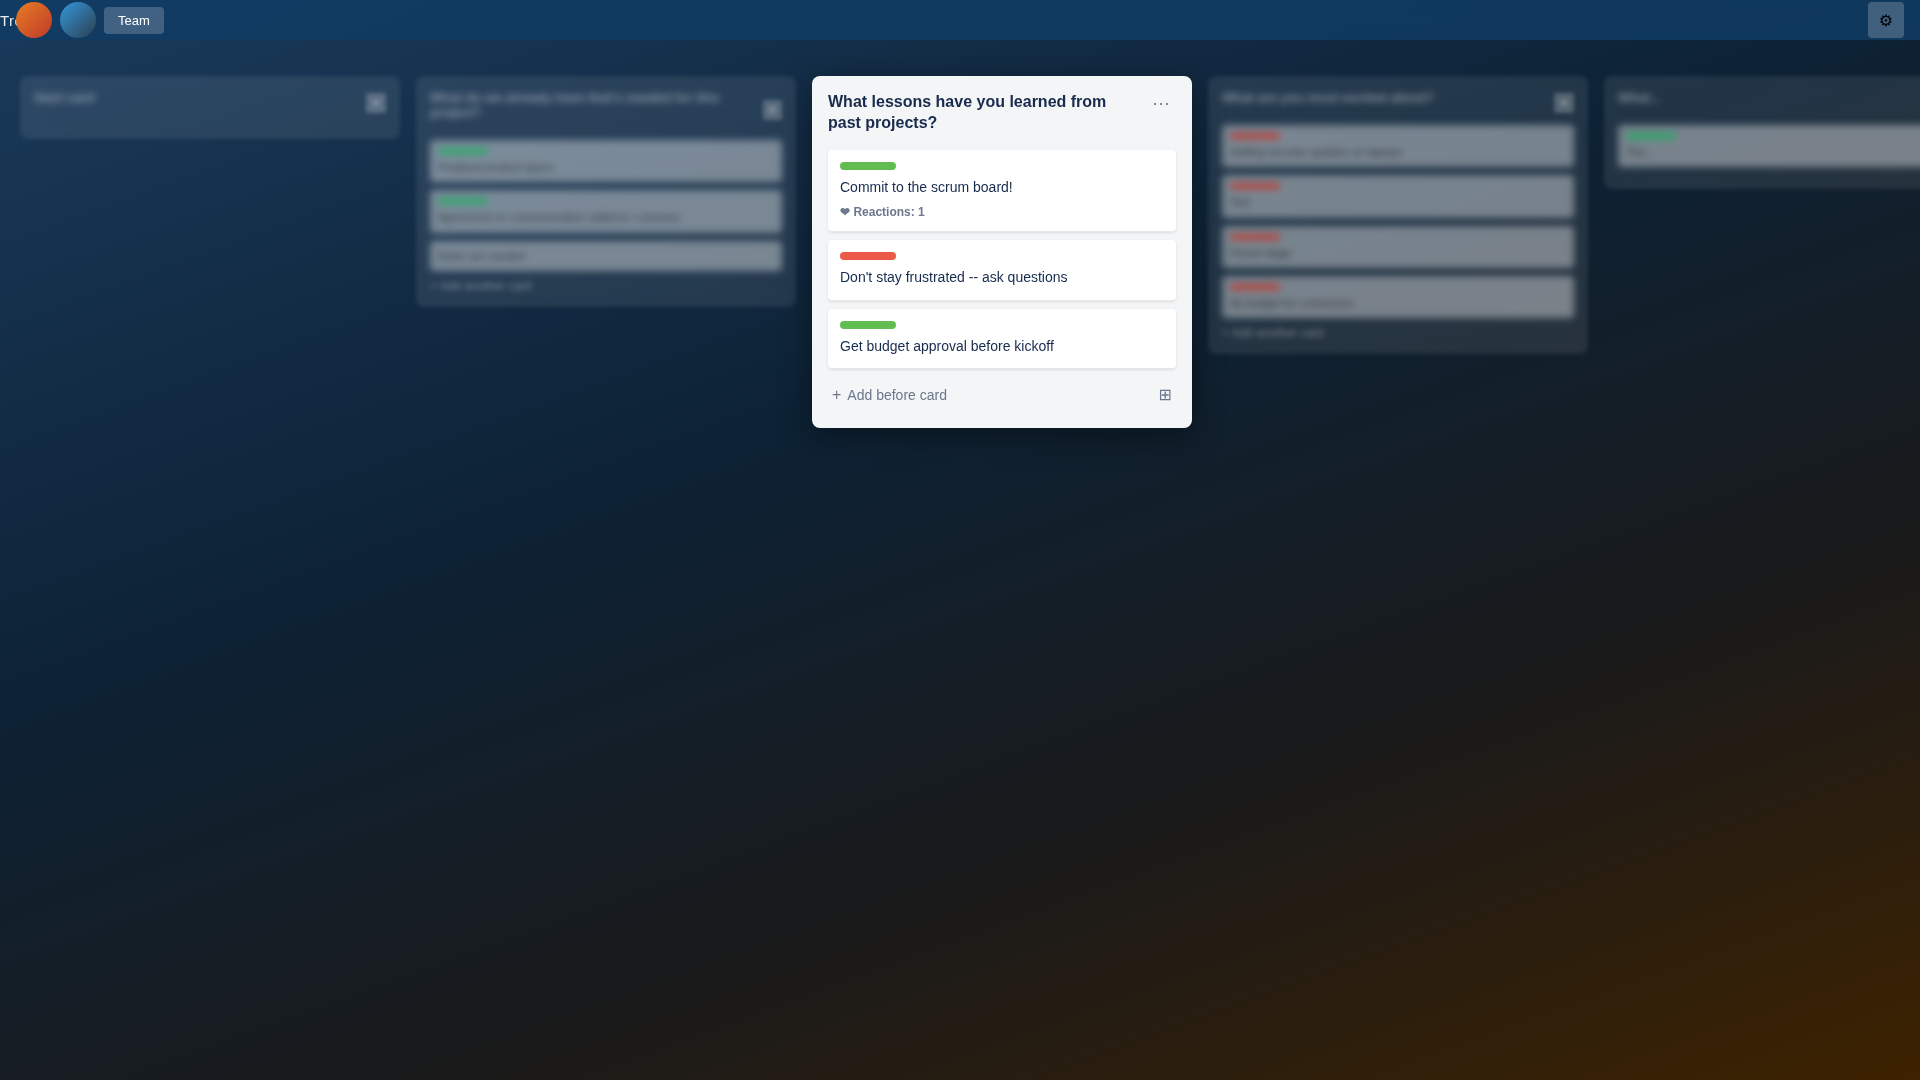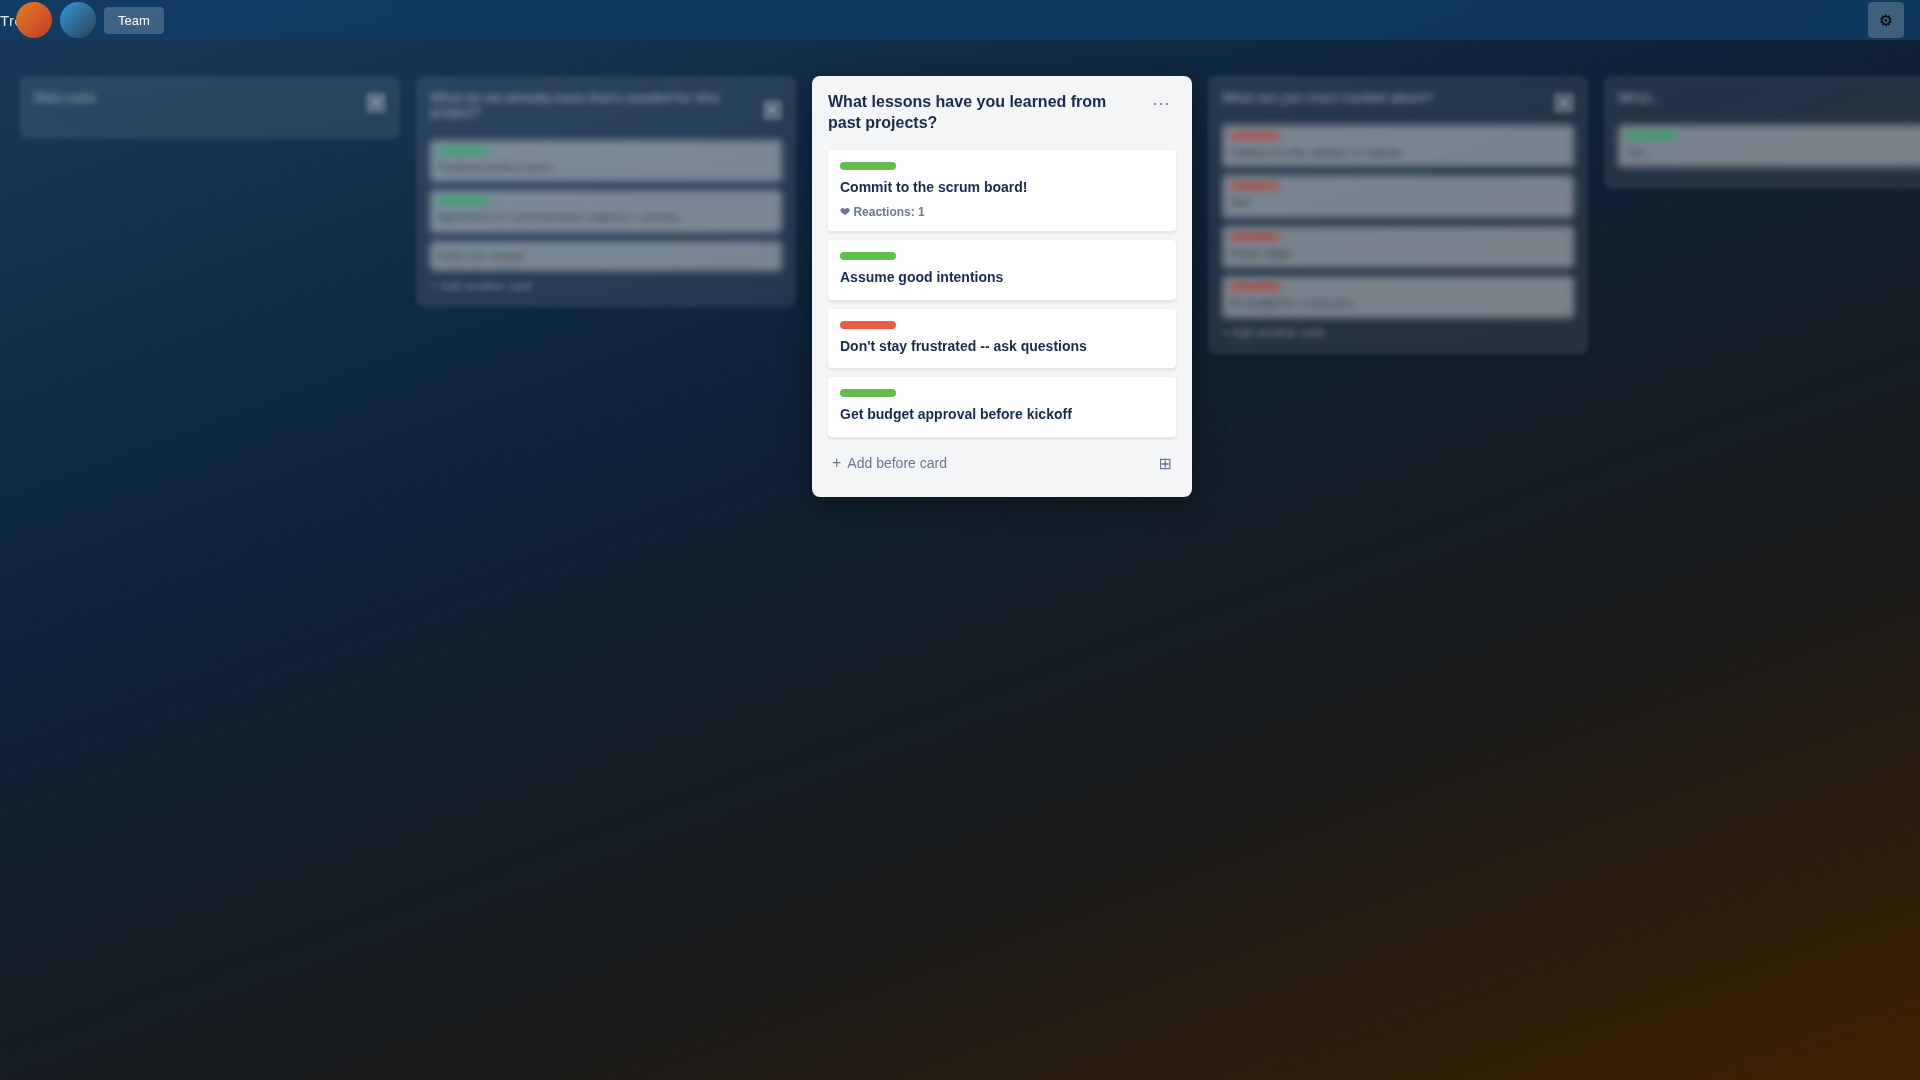--- a/index.html
+++ b/index.html
@@ -201,21 +201,21 @@
       width: 56px;
       margin-bottom: 8px;
     }
 
     .card-label-bar.green { background: #61bd4f; }
     .card-label-bar.red { background: #eb5a46; }
 
     .card-text {
       color: #172b4d;
       font-size: 14px;
-      font-weight: 700;
+      font-weight: 400;
       line-height: 1.4;
     }
 
     .card-reactions {
       margin-top: 8px;
       color: #6b778c;
       font-size: 12px;
       display: flex;
       align-items: center;
       gap: 4px;
@@ -343,24 +343,20 @@
       <div class="column-title">What lessons have you learned from past projects?</div>
       <button class="col-menu-btn">···</button>
     </div>
 
     <div class="card">
       <div class="card-label-bar green"></div>
       <div class="card-text">Commit to the scrum board!</div>
       <div class="card-reactions">❤ Reactions: 1</div>
     </div>
 
-    <div class="card">
-      <div class="card-label-bar green"></div>
-      <div class="card-text">Assume good intentions</div>
-    </div>
 
 
     <div class="card">
       <div class="card-label-bar red"></div>
       <div class="card-text">Don't stay frustrated -- ask questions</div>
     </div>
 
     <div class="card">
       <div class="card-label-bar green"></div>
       <div class="card-text">Get budget approval before kickoff</div>

